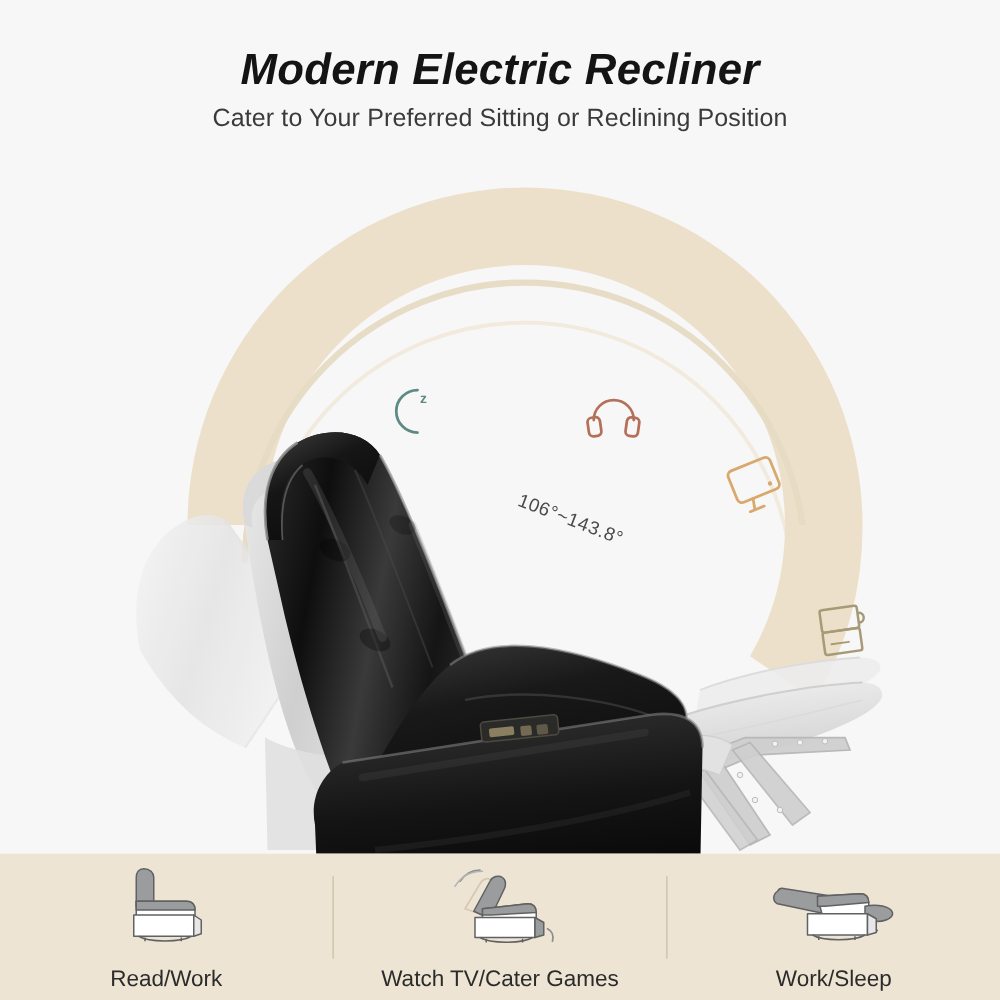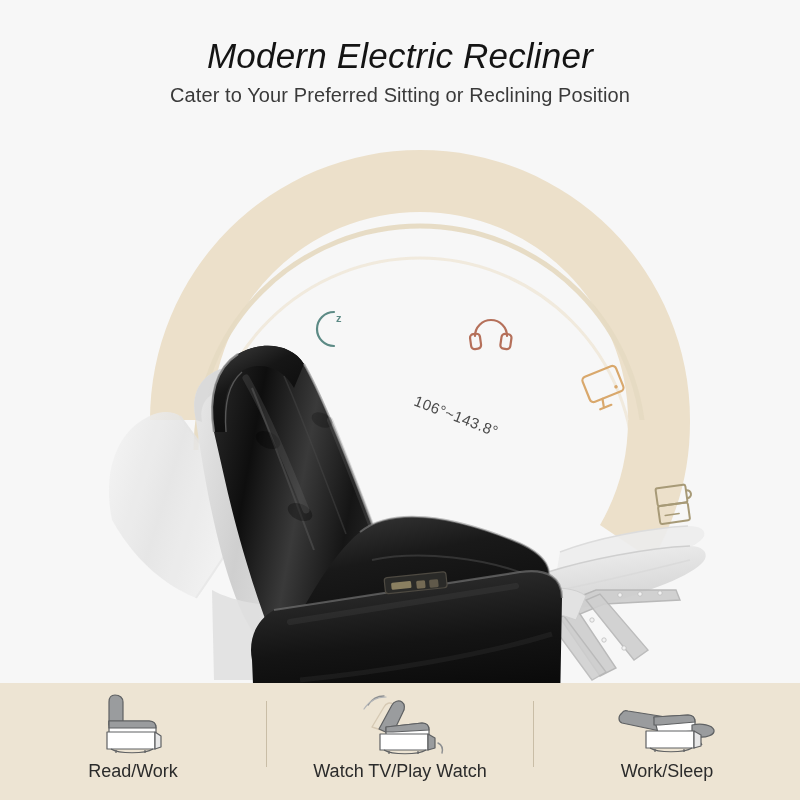--- a/index.html
+++ b/index.html
@@ -7,21 +7,21 @@
     width:800px;height:800px;overflow:hidden;
     background:#f7f7f7;
     font-family:"Liberation Sans","DejaVu Sans",sans-serif;
     position:relative;
   }
   #stage{position:absolute;inset:0;width:800px;height:800px;overflow:hidden;background:#f7f7f7;}
 
   
   .title{
     position:absolute;left:0;top:36px;width:800px;text-align:center;
-    font-size:35px;font-weight:normal;font-style:italic;color:#141414;
+    font-size:35px;font-weight:bold;font-style:italic;color:#141414;
     letter-spacing:.2px;
   }
   .subtitle{
     position:absolute;left:0;top:84px;width:800px;text-align:center;
     font-size:20px;font-weight:400;color:#3a3a3a;letter-spacing:.1px;
   }
 
   
   .scene{position:absolute;left:0;top:120px;width:800px;height:563px;overflow:hidden;}
   .scene svg{display:block;}
@@ -41,21 +41,21 @@
   }
   .featurebar .row{
     display:flex;width:800px;height:117px;align-items:flex-start;
   }
   .cell{
     flex:1 1 0;height:117px;position:relative;
     display:flex;flex-direction:column;align-items:center;justify-content:flex-start;
   }
   .cell .ic{height:66px;margin-top:8px;display:flex;align-items:flex-end;justify-content:center;}
   .cell .lbl{
-    margin-top:4px;font-size:18px;color:#2b2b2b;white-space:nowrap;
+    margin-top:16px;font-size:18px;color:#2b2b2b;white-space:nowrap;
   }
   .divider{
     width:1px;height:66px;background:#c9bda6;margin-top:18px;flex:0 0 1px;
   }
 </style>
 </head>
 <body>
 
 <div id="stage">
 
@@ -322,21 +322,21 @@
             <path d="M 40 36 L 76 32 C 81 32 83 35 83 39 L 47 41 L 40 41 Z" fill="#9a9c9e" stroke="#5f6163" stroke-width="1.2" stroke-linejoin="round"></path>
 
             <path d="M 34 43 L 82 43 L 82 59 L 34 59 Z" fill="#ffffff" stroke="#5f6163" stroke-width="1.2" stroke-linejoin="round"></path>
             <path d="M 82 43 L 89 47 L 89 57 L 82 59 Z" fill="#9a9c9e" stroke="#5f6163" stroke-width="1.2" stroke-linejoin="round"></path>
             <path d="M 38 59 C 46 64 72 64 80 59" fill="none" stroke="#5f6163" stroke-width="1.2"></path>
             <path d="M 43 60 L 43 63 M 72 60 L 72 63" stroke="#5f6163" stroke-width="1.2"></path>
 
             <path d="M 92 52 C 96 54 97 58 96 62" fill="none" stroke="#8d8f91" stroke-width="1.4" stroke-linecap="round"></path>
           </svg>
         </div>
-        <div class="lbl">Watch TV/Play Watch</div>
+        <div class="lbl">Watch TV/Cater Games</div>
       </div>
 
       <div class="divider"></div>
 
       <div class="cell">
         <div class="ic">
           <svg width="106" height="66" viewBox="0 0 106 66">
 
             <path d="M 8 22 C 4 25 4 30 8 32 L 46 40 L 52 26 L 14 20 C 11 19 9 20 8 22 Z" fill="#9a9c9e" stroke="#5f6163" stroke-width="1.2" stroke-linejoin="round"></path>
 

